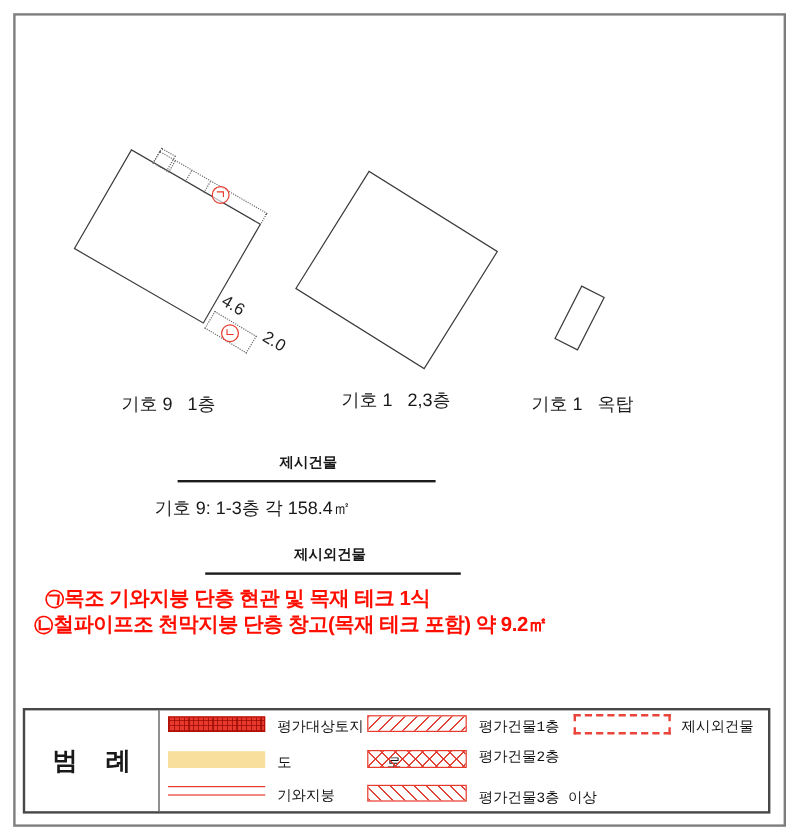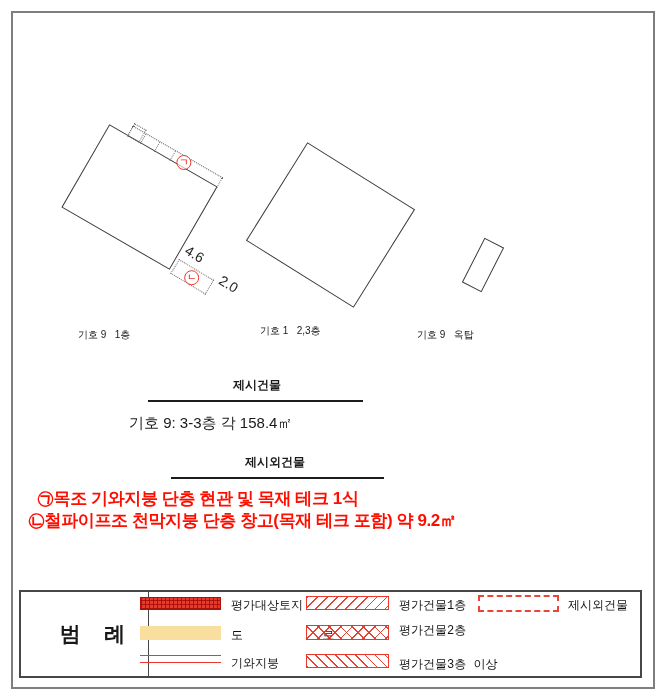--- a/index.html
+++ b/index.html
@@ -19,31 +19,31 @@
   .strip-box{left:-1px;top:-4px;width:14px;height:15px;border:1px dotted #6a6a6a;box-sizing:border-box;}
   .strip-div{top:0;width:0;height:11px;border-left:1px dotted #6a6a6a;}
   .shed-box{left:179px;top:259px;width:41px;height:17px;transform:rotate(31deg);transform-origin:0 0;
             border:1px dotted #6a6a6a;box-sizing:border-box;}
 
   .marker{width:13px;height:13px;border:1.5px solid var(--red,#e8392c);border-radius:50%;
           color:var(--red,#e8392c);font-size:9px;font-weight:bold;line-height:13px;text-align:center;
           background:rgba(255,255,255,.65);box-sizing:content-box;}
   .dim{font-size:14px;color:#222;transform:rotate(31deg);white-space:pre;}
 
-  .bldg-label{font-size:10px;white-space:pre;}
+  .bldg-label{font-size:15px;text-align:center;white-space:pre;}
 
   .sec-title{font-size:12px;font-weight:bold;text-align:center;white-space:pre;}
   .rule{height:2px;background:#1c1c1c;}
   .sec-detail{font-size:15px;white-space:pre;}
 
   .red-line{font-weight:bold;font-size:17px;color:var(--redText,#ff0e00);white-space:pre;letter-spacing:-0.4px;text-align:right;}
 
   
   .legend{left:19px;top:590px;width:623px;height:88px;border:2px solid #474747;box-sizing:border-box;background:#fff;}
-  .legend-title-cell{left:16px;top:0;width:112px;height:100%;border-right:1.5px solid #474747;box-sizing:border-box;
+  .legend-title-cell{left:0;top:0;width:112px;height:100%;border-right:1.5px solid #474747;box-sizing:border-box;
                      display:flex;align-items:center;justify-content:center;}
   .legend-title{font-size:21px;font-weight:bold;white-space:pre;}
   .lg-label{font-size:12px;white-space:pre;color:#111;font-family:Liberation Mono, monospace;}
   .sw{box-sizing:border-box;}
   .sw-land{left:140px;top:597px;width:81px;height:13px;border:1px solid #b40f06;background:
       repeating-linear-gradient(0deg, rgba(150,10,5,.75) 0 1px, rgba(0,0,0,0) 1px 4px),
       repeating-linear-gradient(90deg, rgba(150,10,5,.75) 0 1px, rgba(0,0,0,0) 1px 4px),
       var(--red,#ee392c);}
   .sw-road{left:140px;top:626px;width:81px;height:14px;background:var(--roadYellow,#f8df9d);}
   .sw-plan{left:140px;top:655px;width:81px;height:8px;border-top:1.8px solid var(--red,#e0392c);
@@ -75,25 +75,25 @@
 </div>
 
 <div class="abs shed-box">
   <div class="abs marker" style="left:12px;top:1px;transform:rotate(-31deg);">ㄴ</div>
 </div>
 <div class="abs dim" style="left:185px;top:246px;">4.6</div>
 <div class="abs dim" style="left:219px;top:276px;">2.0</div>
 
 <div class="abs bldg-label" style="left:78px;top:328px;width:125px;">기호 9   1층</div>
 <div class="abs bldg-label" style="left:260px;top:324px;width:140px;">기호 1   2,3층</div>
-<div class="abs bldg-label" style="left:417px;top:328px;width:137px;">기호 9   옥탑</div>
+<div class="abs bldg-label" style="left:417px;top:328px;width:137px;">기호 1   옥탑</div>
 
 <div class="abs sec-title" style="left:157px;top:377px;width:200px;">제시건물</div>
 <div class="abs rule" style="left:148px;top:400px;width:215px;"></div>
-<div class="abs sec-detail" style="left:129px;top:414px;">기호 9: 3-3층 각 158.4㎡</div>
+<div class="abs sec-detail" style="left:129px;top:414px;">기호 9: 1-3층 각 158.4㎡</div>
 
 <div class="abs sec-title" style="left:175px;top:454px;width:200px;">제시외건물</div>
 <div class="abs rule" style="left:171px;top:477px;width:213px;"></div>
 <div class="abs red-line" style="left:37px;top:487px;">㉠목조 기와지붕 단층 현관 및 목재 테크 1식</div>
 <div class="abs red-line" style="left:28px;top:509px;">㉡철파이프조 천막지붕 단층 창고(목재 테크 포함) 약 9.2㎡</div>
 
 <div class="abs legend">
   <div class="abs legend-title-cell">
     <span class="legend-title">범    례</span>
   </div>

